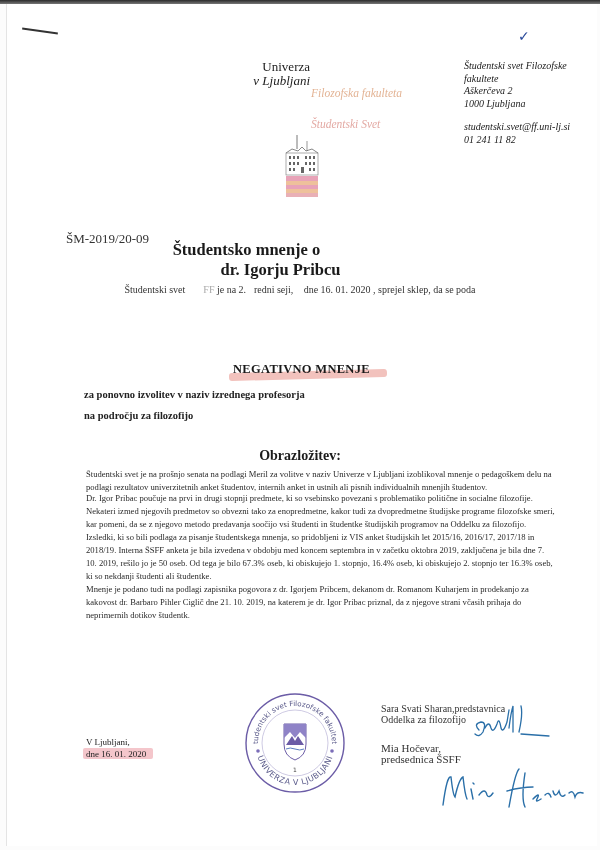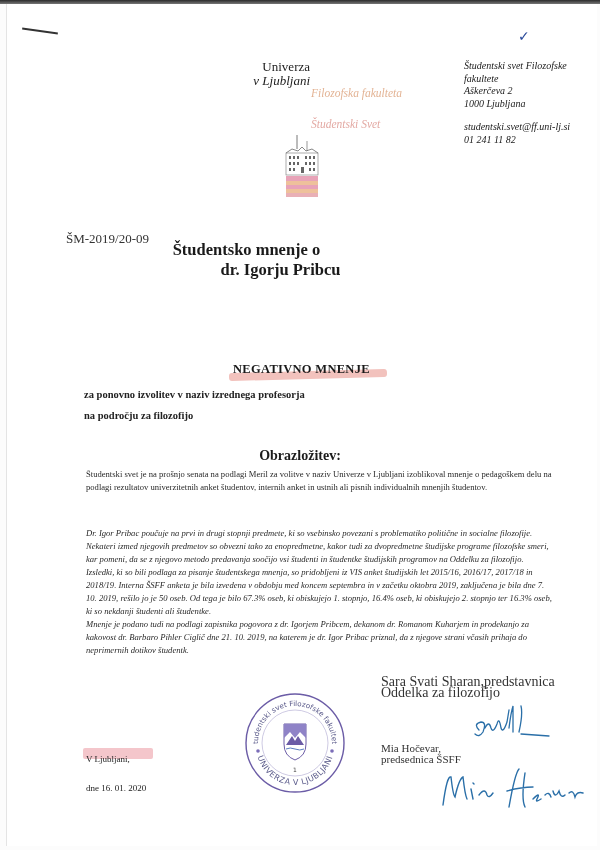--- a/index.html
+++ b/index.html
@@ -51,35 +51,35 @@
   }
   .neg { position: relative; font-size: 12.5px; font-weight: bold; letter-spacing: 0.3px; color: #1a1a1a; }
 
   .za { left: 84px; top: 389px; font-size: 10.5px; font-weight: bold; color: #222; }
   .podr { left: 84px; top: 410px; font-size: 10.5px; font-weight: bold; color: #222; }
 
   .obr { left: 0; width: 600px; text-align: center; top: 448px; font-size: 14px; font-weight: bold; }
 
   .para { left: 86px; width: 470px; font-size: 8.6px; line-height: 13px; color: #2a2a2a; }
   .p1 { top: 468px; }
-  .p2 { top: 527px; font-style: italic; }
+  .p2 { top: 492px; }
 
   .seal { left: 242px; top: 690px; width: 106px; height: 106px; }
 
-  .sig-block { left: 381px; top: 676px; font-size: 14px; line-height: 11px; color: #333; }
+  .sig-block { left: 381px; top: 703px; font-size: 10px; line-height: 11px; color: #333; }
   .sig1 { left: 471px; top: 702px; width: 80px; height: 40px; }
   .sig-block2 { left: 381px; top: 743px; font-size: 11px; line-height: 11px; color: #333; }
   .sig2 { left: 437px; top: 765px; width: 150px; height: 50px; }
 
   .place { left: 86px; top: 736px; font-size: 9px; line-height: 12px; color: #222; }
   .date-hl {
     position: absolute; left: -3px; top: 12px; width: 70px; height: 11px;
     background: #f4c6cb; border-radius: 2px;
   }
-  .place span { position: relative; display: block; margin-top: 17px; }
+  .place span { position: relative; display: block; }
 </style>
 </head>
 <body>
 
 <div class="topshade"></div>
 <div class="page"></div>
 
 <div class="abs pen-mark"></div>
 <div class="abs check">✓</div>
 
@@ -130,20 +130,23 @@
   <rect x="4" y="54" width="32" height="4" fill="#eec19b"></rect>
   <rect x="4" y="58" width="32" height="4" fill="#e9b0b6"></rect>
 </svg>
 
 <div class="abs ref">ŠM-2019/20-09</div>
 
 <div class="abs title t1">Študentsko mnenje o</div>
 <div class="abs title t2">dr. Igorju Pribcu</div>
 
 <div class="abs subline">
+  <div>
+    <span>Študentski svet</span><span class="faint">⃞⃞ FF</span><span> je na  2.</span><span class="faint">⃞</span><span>redni seji, </span><span class="faint">⃞</span><span>dne 16. 01. 2020  , sprejel sklep, da se poda</span>
+  </div>
 </div>
 
 <div class="abs neg-wrap">
   <div class="neg-hl"></div>
   <div class="neg">NEGATIVNO MNENJE</div>
 </div>
 <div class="abs za">za  ponovno  izvolitev v naziv izrednega profesorja</div>
 <div class="abs podr">na področju za filozofijo</div>
 
 <div class="abs obr">Obrazložitev:</div>

